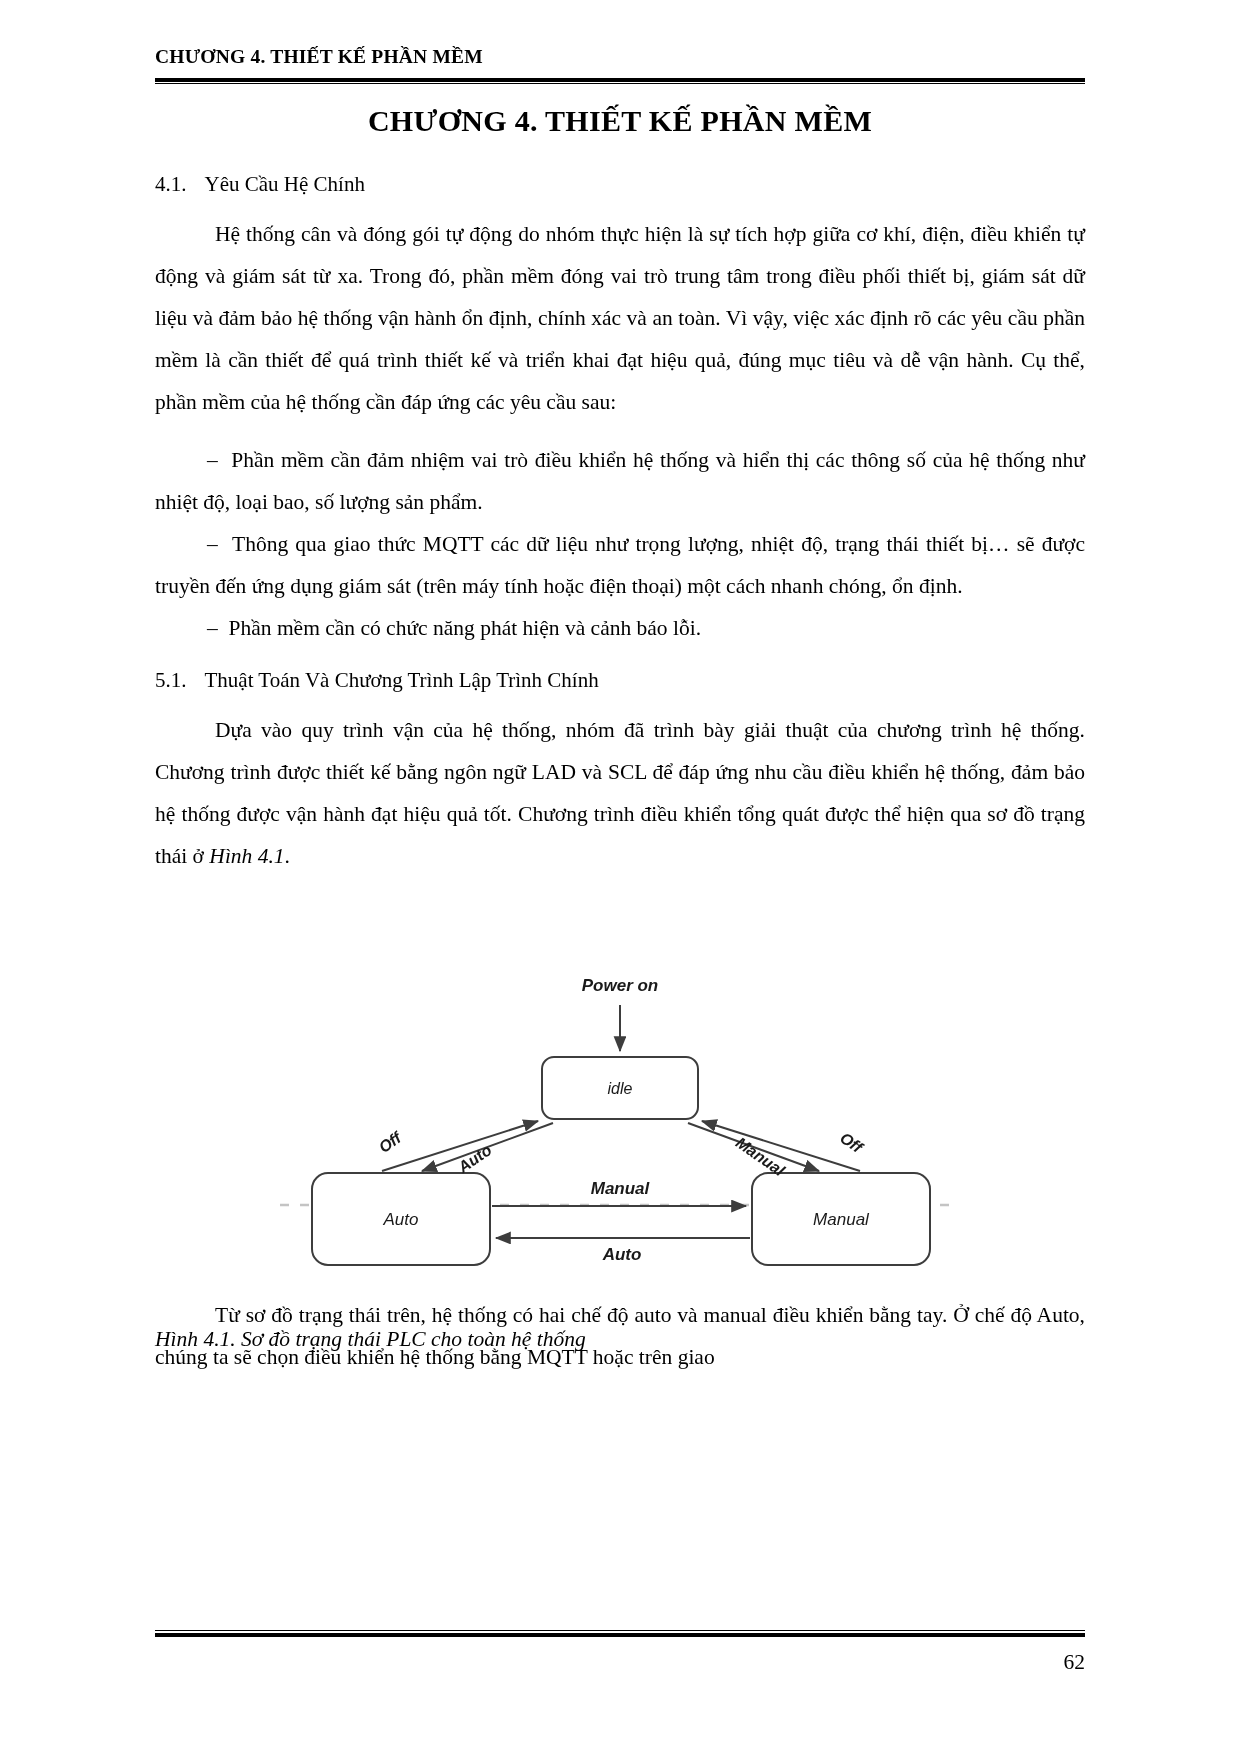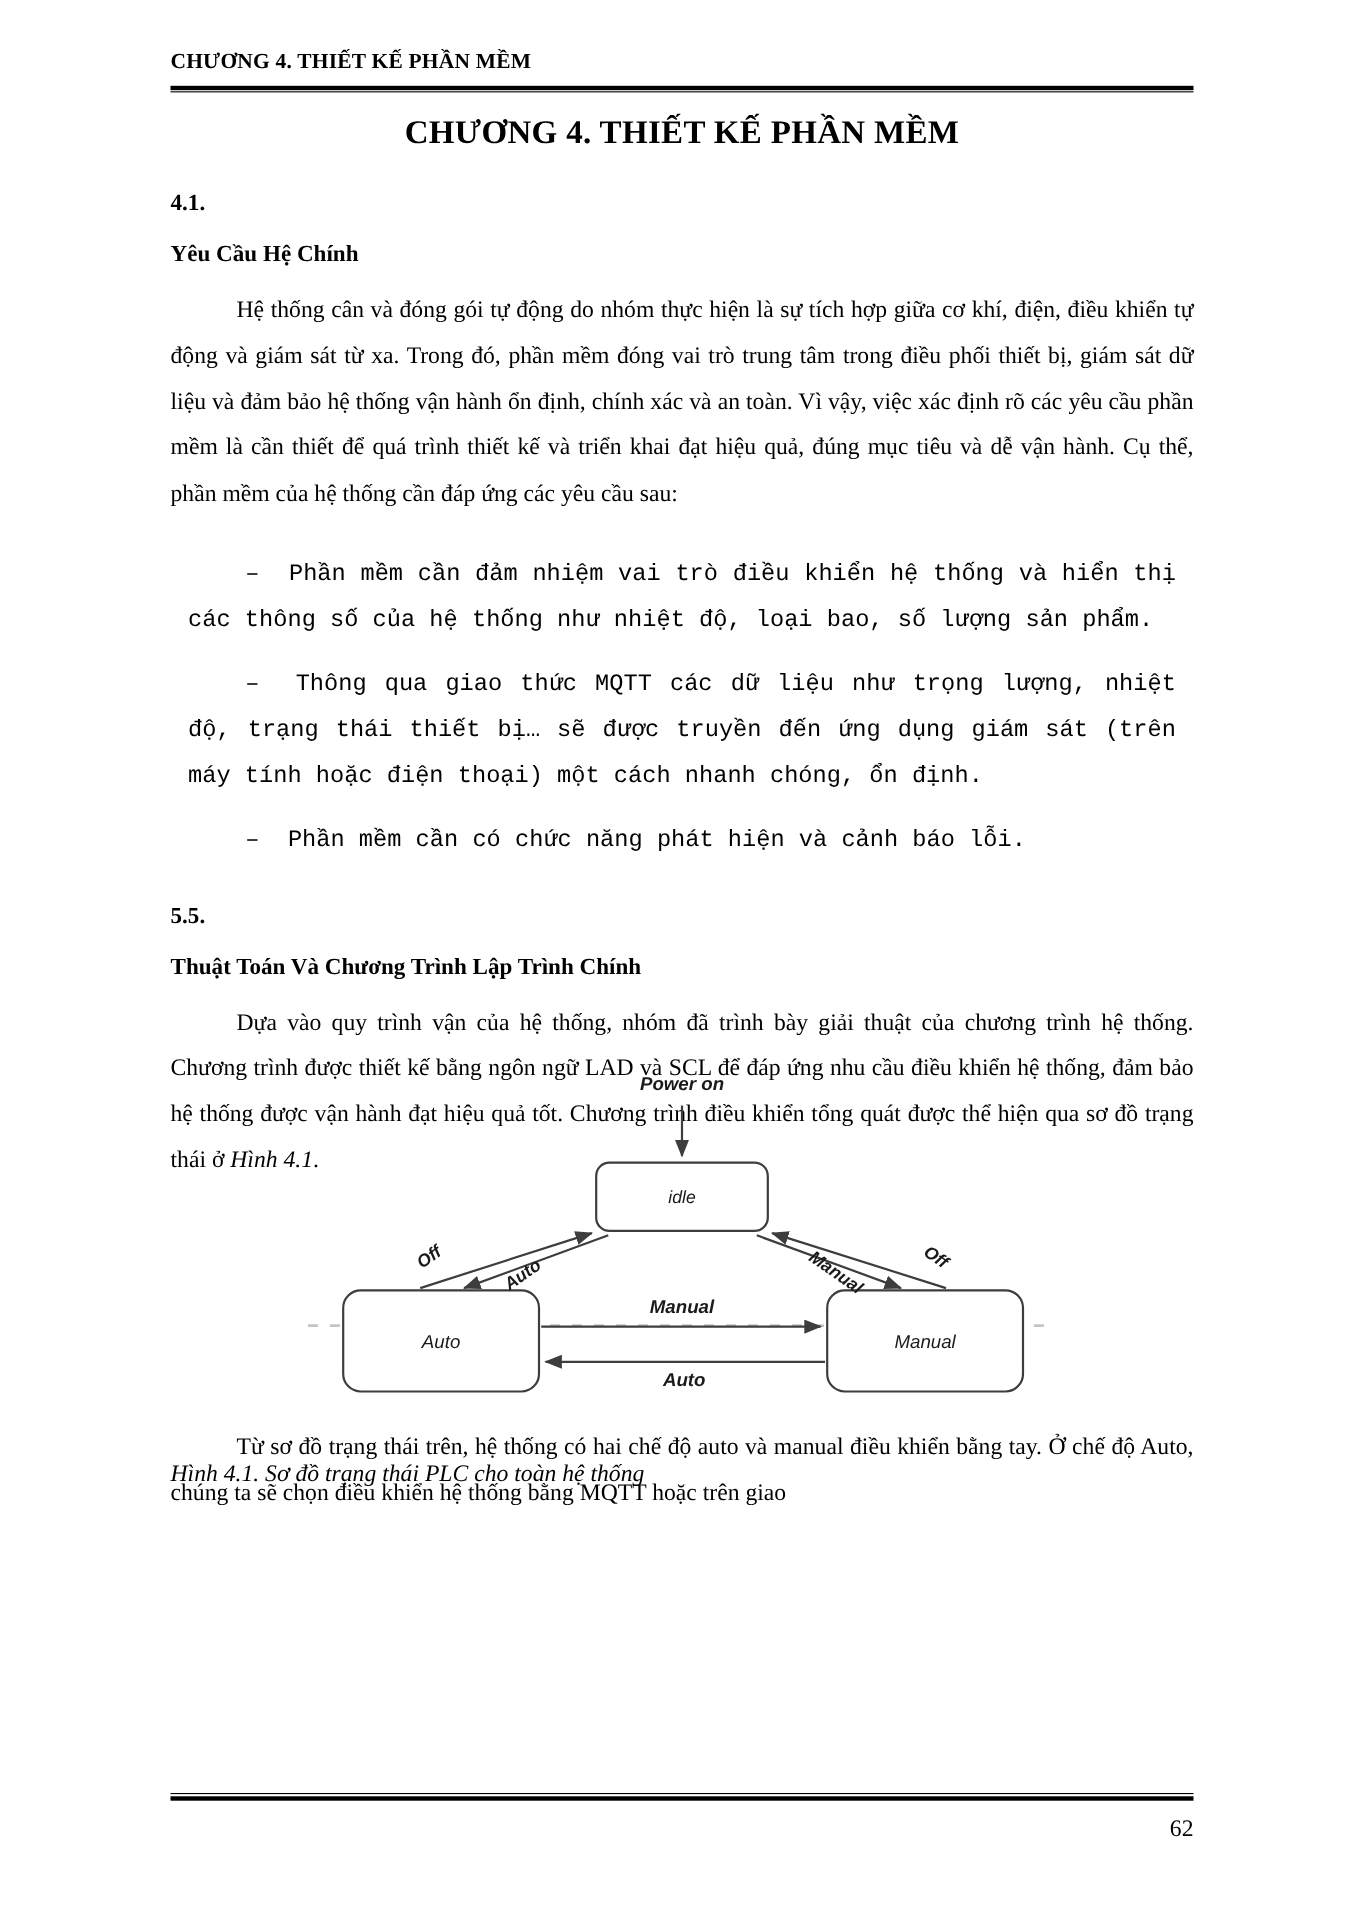--- a/index.html
+++ b/index.html
@@ -77,25 +77,24 @@
   .content {
     position: absolute;
     left: 155px;
     top: 170px;
     width: 930px;
   }
 
   h2.section-heading {
     margin: 0;
     font-size: 21px;
-    font-weight: bold;
+    font-weight: normal;
     line-height: 1.35;
     display: flex;
     gap: 18px;
-    flex-direction: column;
   }
   h2.section-heading .num { white-space: nowrap; }
 
   p.para {
     margin: 0;
     font-size: 21.5px;
     line-height: 1.95;
     text-align: justify;
     text-indent: 60px;
     text-justify: inter-word;
@@ -106,22 +105,21 @@
     margin: 0;
     padding: 0;
   }
   ul.dash-list li {
     font-size: 21.5px;
     line-height: 1.95;
     text-align: justify;
     position: relative;
     padding-left: 0;
     text-indent: 0;
-    margin: 16px;
-    font-family: Liberation Mono, monospace;
+    margin: 0;
   }
   ul.dash-list li .dash-line {
     display: block;
     text-indent: 52px;
   }
   ul.dash-list li .dash-line::before {
     content: "\2013\00a0\00a0";
   }
 
   .gap-sm { height: 16px; }
@@ -225,21 +223,21 @@
           <span class="dash-line">Thông qua giao thức MQTT các dữ liệu như trọng lượng, nhiệt độ, trạng thái thiết bị… sẽ được truyền đến ứng dụng giám sát (trên máy tính hoặc điện thoại) một cách nhanh chóng, ổn định.</span>
         </li>
       <li>
           <span class="dash-line">Phần mềm cần có chức năng phát hiện và cảnh báo lỗi.</span>
         </li>
     </ul>
 
     <div class="gap-sm"></div>
 
     <h2 class="section-heading">
-      <span class="num">5.5.</span>
+      <span class="num">5.1.</span>
       <span>Thuật Toán Và Chương Trình Lập Trình Chính</span>
     </h2>
 
     <div class="gap-sm"></div>
 
     <p class="para"><span>Dựa vào quy trình vận của hệ thống, nhóm đã trình bày giải thuật của chương trình hệ thống. Chương trình được thiết kế bằng ngôn ngữ LAD và SCL để đáp ứng nhu cầu điều khiển hệ thống, đảm bảo hệ thống được vận hành đạt hiệu quả tốt. Chương trình điều khiển tổng quát được thể hiện qua sơ đồ trạng thái ở </span><i>Hình 4.1</i><span>.</span></p>
   </div>
 
   <div class="figure-wrap">
     <div class="figure-canvas">

